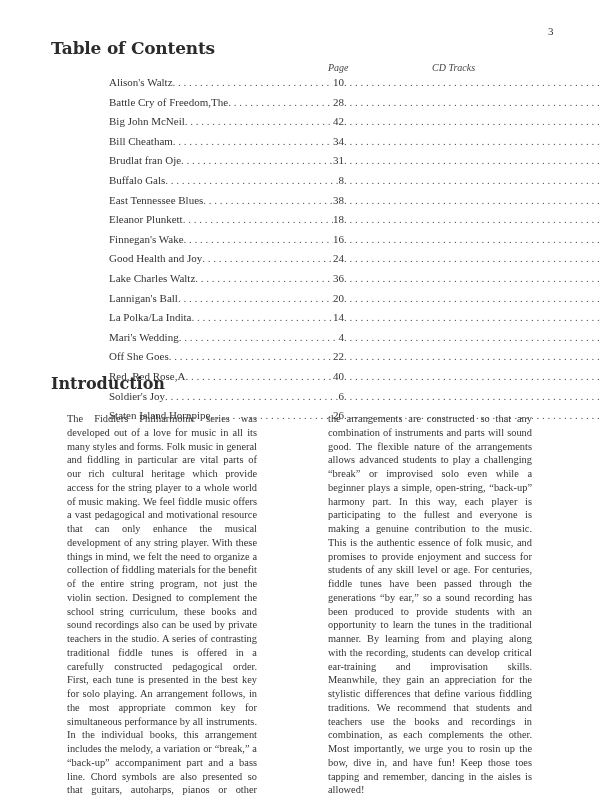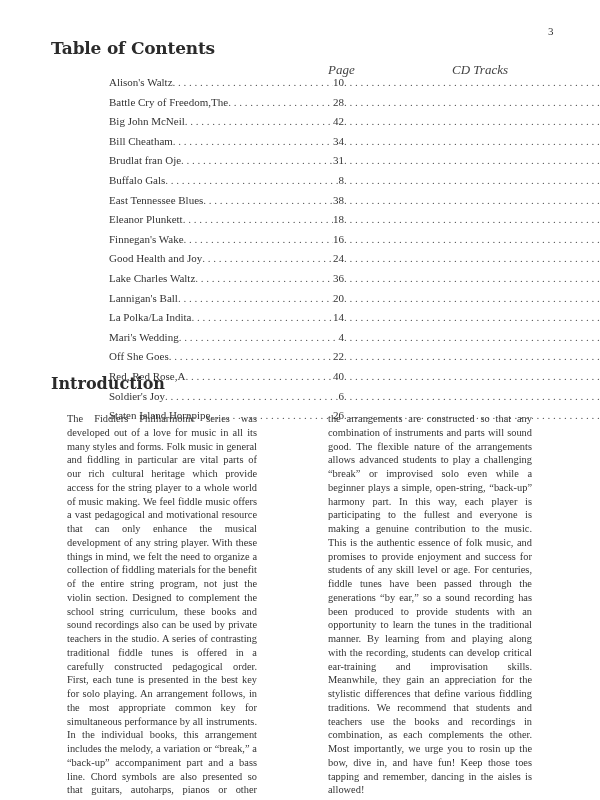--- a/index.html
+++ b/index.html
@@ -1,23 +1,23 @@
 <!DOCTYPE html>
 <html><head>
 <meta charset="utf-8">
 <style>
   html, body { margin: 0; padding: 0; background: #ffffff; }
   body { width: 600px; height: 800px; position: relative; overflow: hidden;
          font-family: "Liberation Serif", "DejaVu Serif", serif; color: #2a2a2a; }
   .page-number { position: absolute; top: 25px; left: 548px; font-size: 11px; color: #333; }
   .toc-title { position: absolute; top: 38px; left: 51px; margin: 0;
                font-family: "DejaVu Serif", serif; font-weight: bold; font-size: 17px; color: #2b2b2b; letter-spacing: -0.2px; }
-  .toc-head { position: absolute; top: 62px; font-size: 13px; font-style: italic; color: #444; }
+  .toc-head { position: absolute; top: 62px; font-size: 10px; font-style: italic; color: #444; }
   .toc-head.page { left: 328px; }
-  .toc-head.cd { left: 452px; }
+  .toc-head.cd { left: 432px; }
   .toc-list { position: absolute; top: 73px; left: 109px; width: 378px; margin: 0; padding: 0; list-style: none; }
   .toc-row { display: flex; align-items: flex-end; height: 19.6px; font-size: 11px; line-height: 19.6px; color: #333; white-space: nowrap; }
   .toc-name { flex: 0 0 auto; }
   .dots { flex: 1 1 auto; overflow: hidden; color: #555; letter-spacing: 2.2px; }
   .dots::before { content: ". . . . . . . . . . . . . . . . . . . . . . . . . . . . . . . . . . . . . . . . . . . . . . . . . . . . ."; letter-spacing: 0; }
   .toc-left { display: flex; width: 235px; flex: 0 0 auto; }
   .toc-pg { flex: 0 0 auto; }
   .toc-right { display: flex; flex: 1 1 auto; }
   .intro-title { position: absolute; top: 374px; left: 51px; margin: 0;
                  font-family: "DejaVu Serif", serif; font-weight: bold; font-size: 16px; color: #2b2b2b; }

